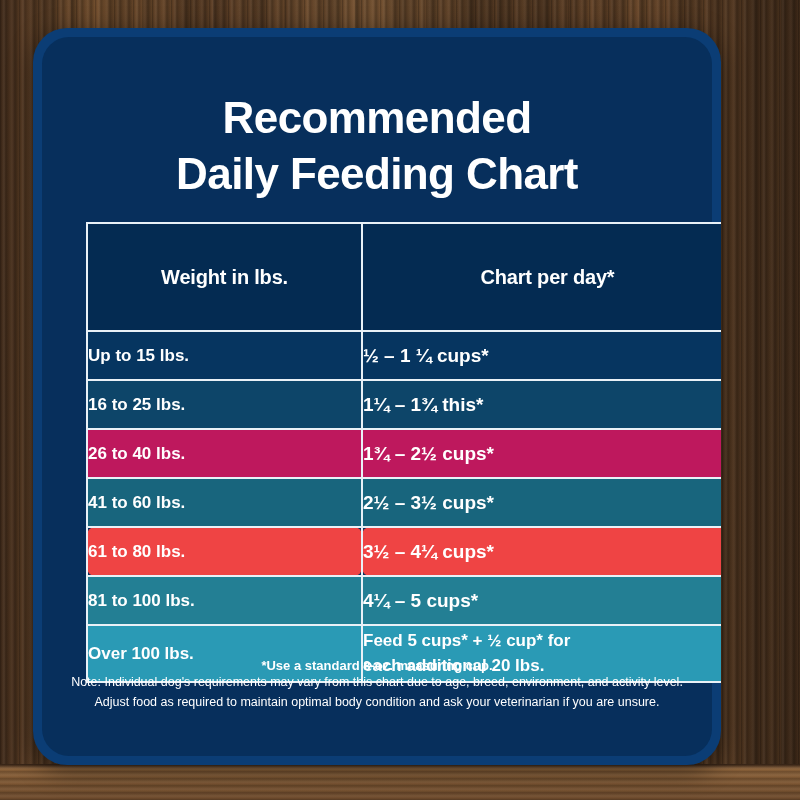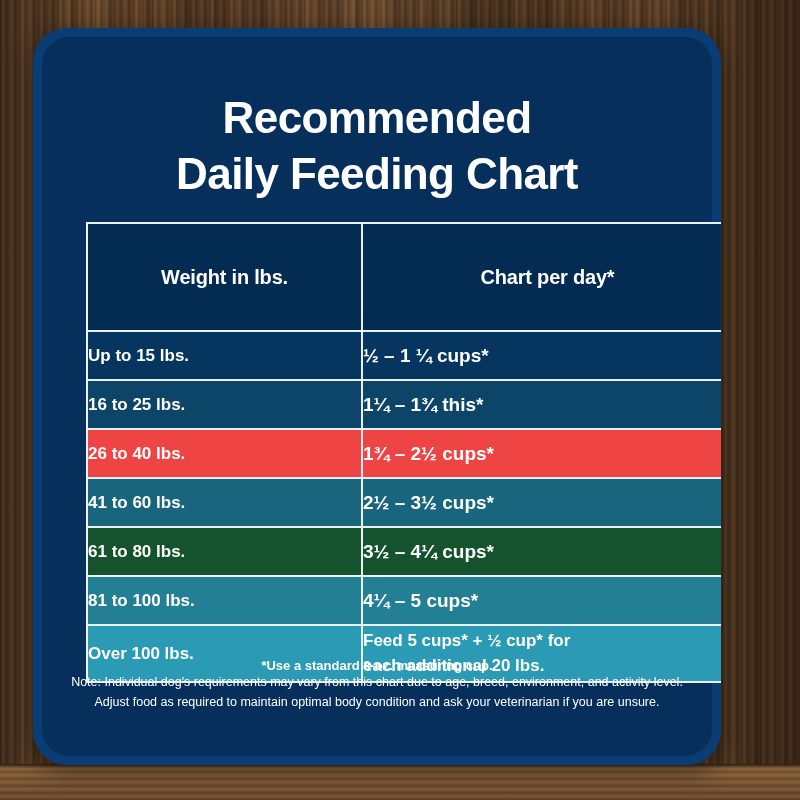--- a/index.html
+++ b/index.html
@@ -114,23 +114,23 @@
   #feeding-table tbody td.cups { font-size: 19px; }
   #feeding-table tbody tr.last td { height: 55px; }
   #feeding-table tbody tr.last td.cups {
     line-height: 1.42;
     font-size: 17px;
     white-space: pre-line;
   }
 
   tr.r0 td { background: #063560; }
   tr.r1 td { background: #0d4569; }
-  tr.r2 td { background: #ef4444; margin-top: 16px; }
+  tr.r2 td { background: #be185d; margin-top: 16px; }
   tr.r3 td { background: #18657d; }
-  tr.r4 td { background: #14532d; }
+  tr.r4 td { background: #ef4444; border-radius: 8px; }
   tr.r5 td { background: #237f94; }
   tr.r6 td { background: #2a9ab5; }
 
   
   #footnotes {
     position: absolute;
     left: 24px;
     right: 24px;
     bottom: 44px;
     text-align: center;

